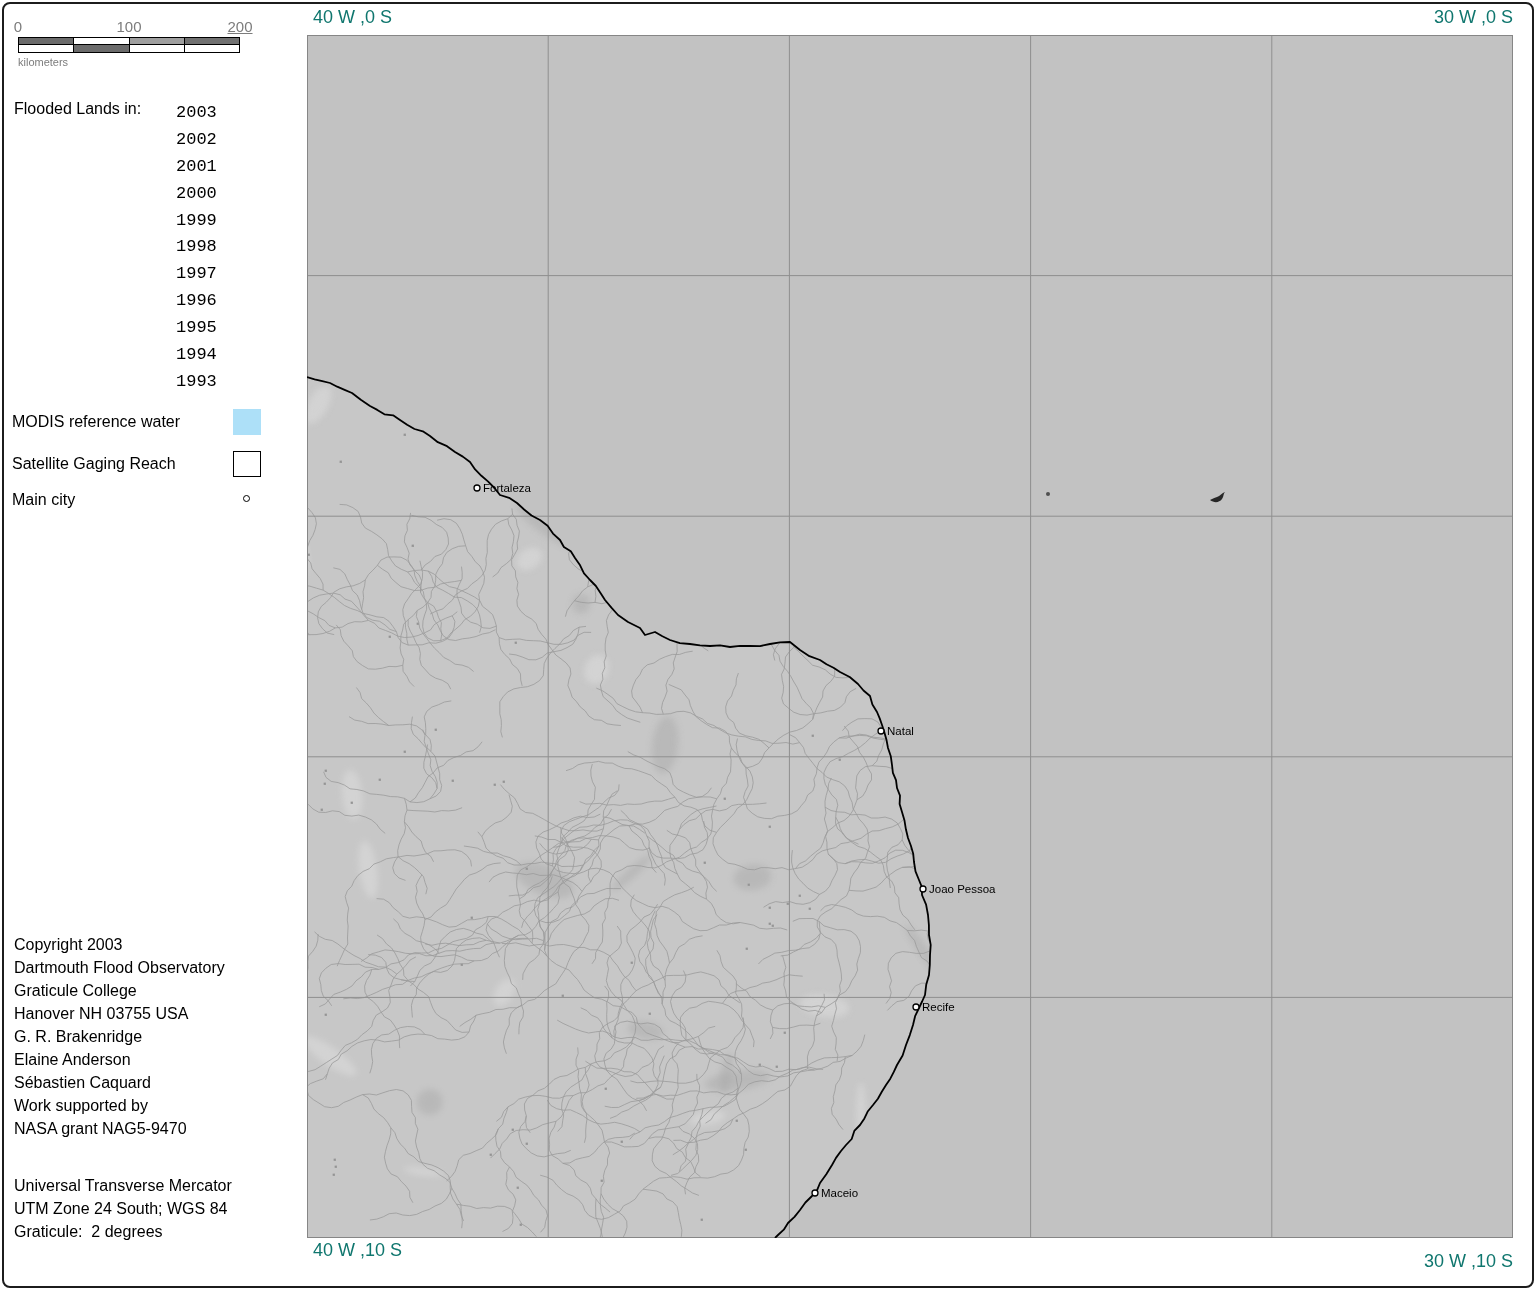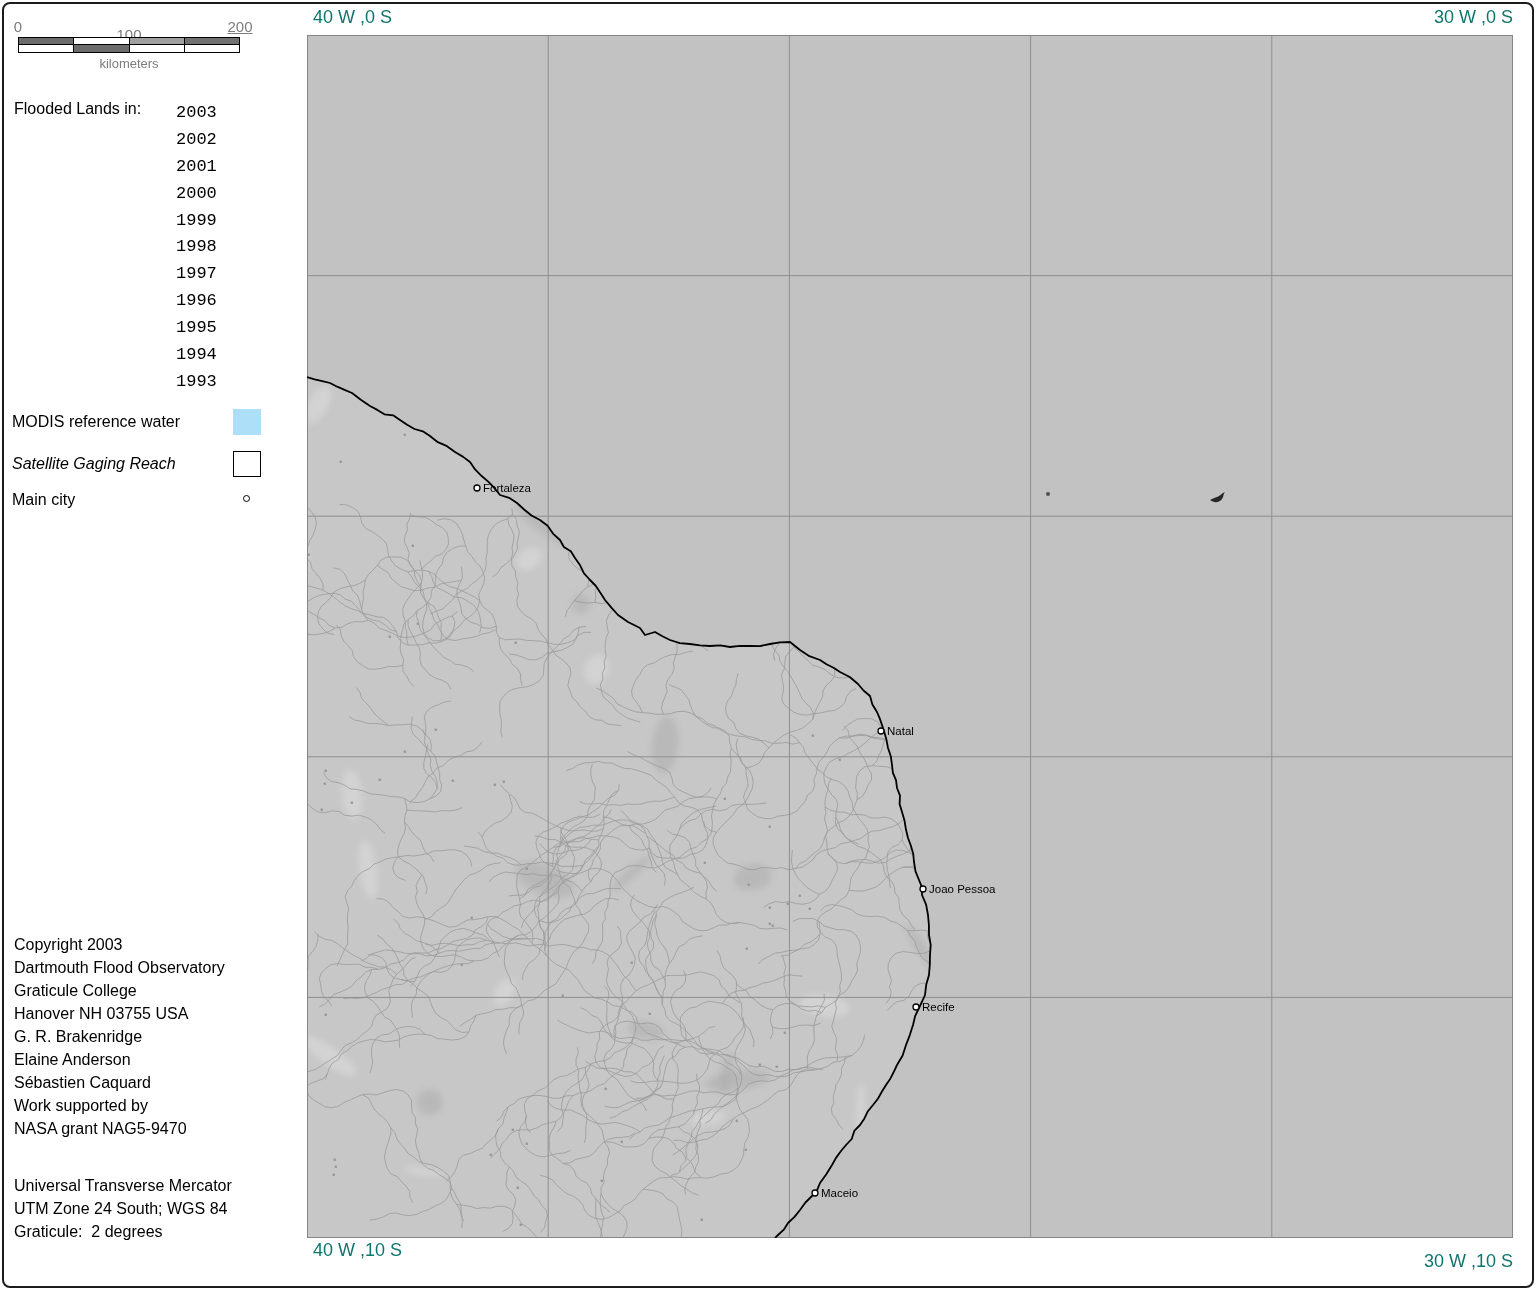--- a/index.html
+++ b/index.html
@@ -11,28 +11,28 @@
 
   
   .scalebar{position:absolute;left:0;top:16px;width:280px;height:60px;}
   .scalebar .tick{position:absolute;top:2px;transform:translateX(-50%);font-size:15px;color:#7c7c7c;}
   .scalebar .bar{position:absolute;left:18px;top:21px;width:222px;height:16px;border:1px solid #000;box-sizing:border-box;}
   .scalebar .row{display:flex;height:50%;}
   .scalebar .cell{flex:1;border-right:1px solid #000;box-sizing:border-box;}
   .scalebar .cell:last-child{border-right:none;}
   .scalebar .r1{border-bottom:1px solid #000;box-sizing:border-box;}
   .c-dark{background:#6b6b6b;} .c-white{background:#ffffff;} .c-gray{background:#9f9f9f;} .c-dark2{background:#717171;}
-  .scalebar .unit{position:absolute;left:18px;top:40px;width:222px;text-align:center;font-size:13px;color:#7c7c7c;}
+  .scalebar .unit{position:absolute;left:18px;top:40px;width:222px;text-align:left;font-size:11px;color:#7c7c7c;}
 
   
   .flooded-title{position:absolute;left:14px;top:100px;font-size:16px;}
   .years{position:absolute;left:176px;top:100px;}
   .year-row{height:26.9px;font-size:17px;line-height:26.9px;font-family:Liberation Mono, monospace;}
   .legend-item-label{position:absolute;left:12px;font-size:16px;}
-  .lbl-modis{top:413px;} .lbl-gaging{top:455px;font-style:italic;} .lbl-city{top:491px;}
+  .lbl-modis{top:413px;} .lbl-gaging{top:455px;} .lbl-city{top:491px;}
   .swatch{position:absolute;left:233px;width:28px;height:26px;box-sizing:border-box;}
   .swatch-modis{top:409px;}
   .swatch-gaging{top:451px;background:#ffffff;border:1.5px solid #000;}
   .city-symbol{position:absolute;left:243px;top:495px;width:7px;height:7px;border:1.4px solid #000;border-radius:50%;background:#fff;box-sizing:border-box;}
 
   
   .credits{position:absolute;left:14px;top:933px;}
   .credit-line,.proj-line{font-size:16px;line-height:23px;white-space:pre;}
   .projection{position:absolute;left:14px;top:1174px;}
 
@@ -47,21 +47,21 @@
   .corner-br{right:23px;top:1251px;text-align:right;}
 </style>
 </head>
 <body>
 
 <div class="page-border"></div>
 
 <div class="scalebar">
   <div id="scale-ticks">
       <span class="tick" style="left: 18px;">0</span>
-      <span class="tick" style="left: 129px; margin-top: 8px;">100</span>
+      <span class="tick" style="left: 129px;">100</span>
       <span class="tick" style="left: 240px; text-decoration: underline;">200</span>
     </div>
   <div class="bar">
     <div class="row r1">
       <div class="cell c-dark"></div>
       <div class="cell c-white"></div>
       <div class="cell c-gray"></div>
       <div class="cell c-dark2"></div>
     </div>
     <div class="row">

